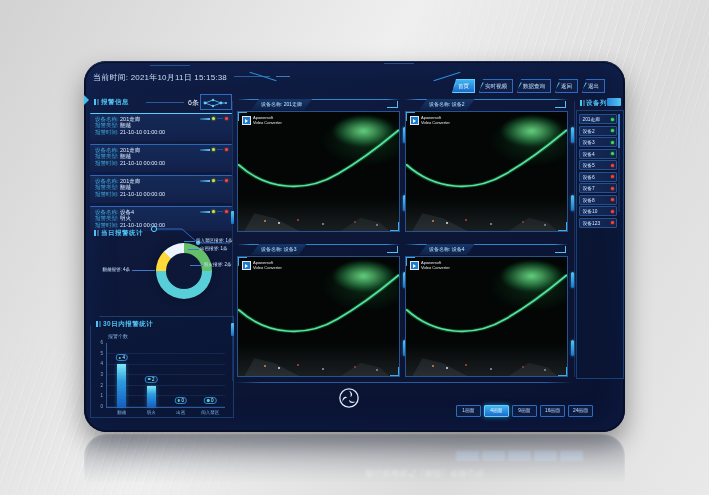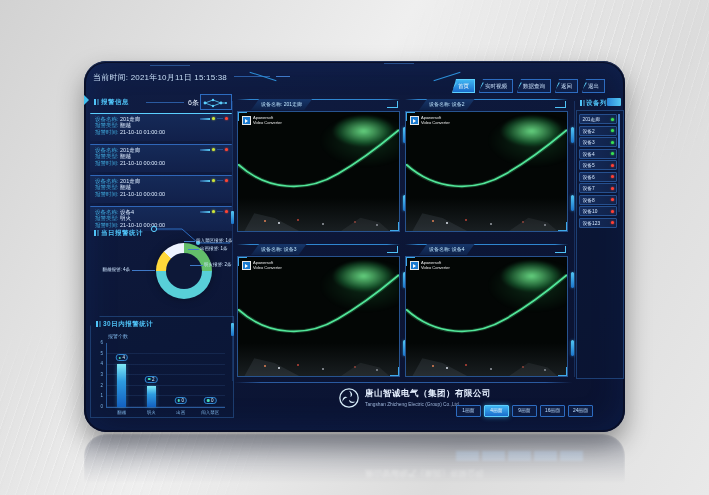--- a/index.html
+++ b/index.html
@@ -494,24 +494,20 @@
 
     <div class="hline f-line" style="background:linear-gradient(90deg,transparent,#2a5aa0 8%,#2a5aa0 92%,transparent);"></div>
     <svg class="abs logo" viewBox="0 0 24 24">
       <circle cx="12" cy="12" r="10" fill="none" stroke="#d6ecf8" stroke-width="1.4"></circle>
       <g fill="#d6ecf8">
         <path d="M12,4 C16,5.5 16.5,9.5 13.5,11 C14.5,8 13.5,5.5 12,4 Z"></path>
         <path d="M12,4 C16,5.5 16.5,9.5 13.5,11 C14.5,8 13.5,5.5 12,4 Z" transform="rotate(120 12 12)"></path>
         <path d="M12,4 C16,5.5 16.5,9.5 13.5,11 C14.5,8 13.5,5.5 12,4 Z" transform="rotate(240 12 12)"></path>
       </g>
     </svg>
-    <div class="abs company">
-      <div class="company-cn">唐山智诚电气（集团）有限公司</div>
-      <div class="company-en">Tangshan Zhicheng Electric (Group) Co.,Ltd.</div>
-    </div>
     <div class="viewbtns">
 
         <div class="vbtn"><span>1画面</span></div>
 
         <div class="vbtn active"><span>4画面</span></div>
 
         <div class="vbtn"><span>9画面</span></div>
 
         <div class="vbtn"><span>16画面</span></div>
 

